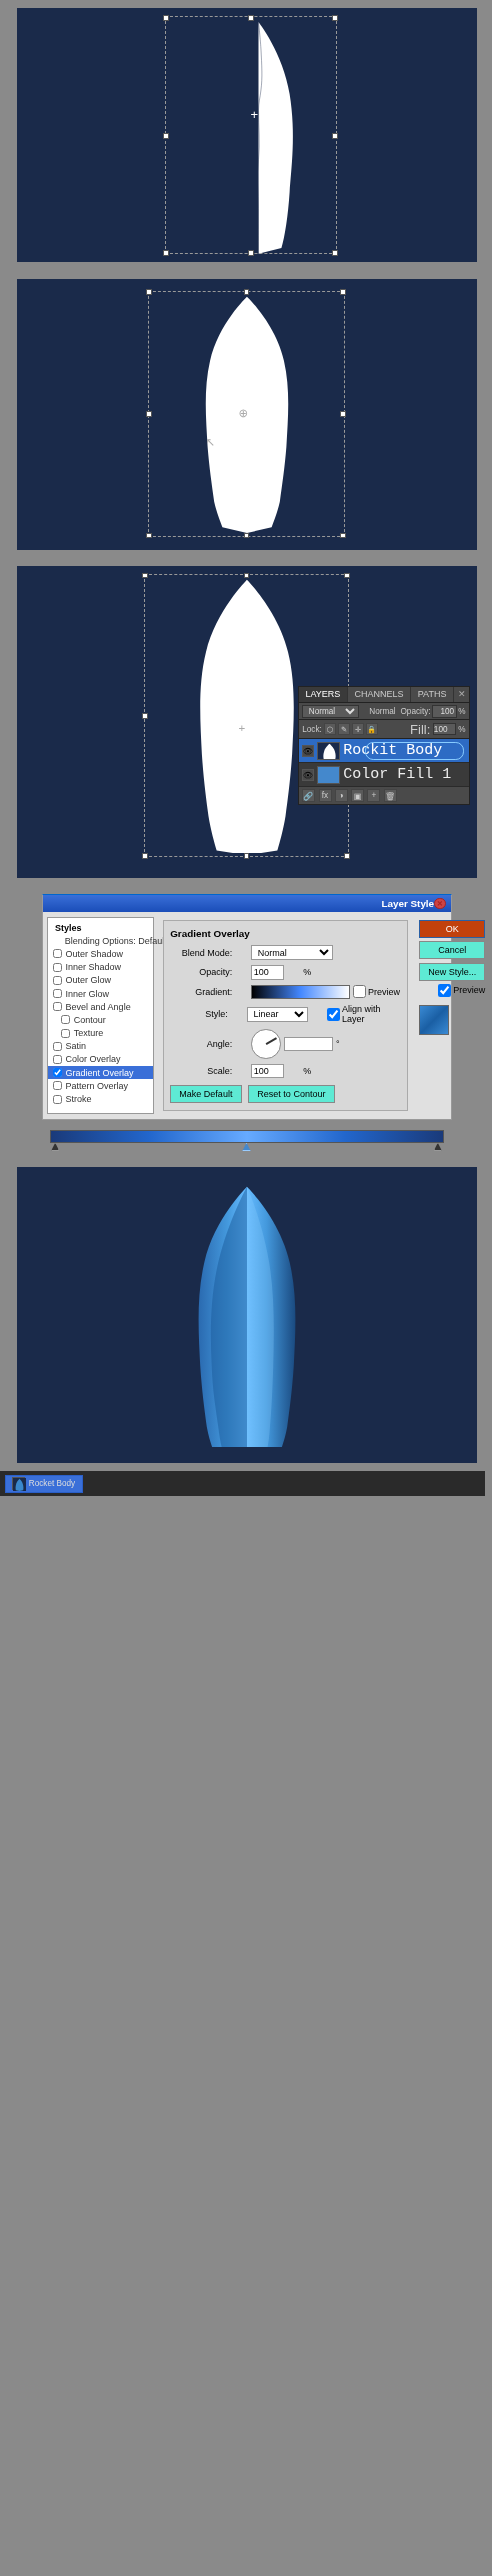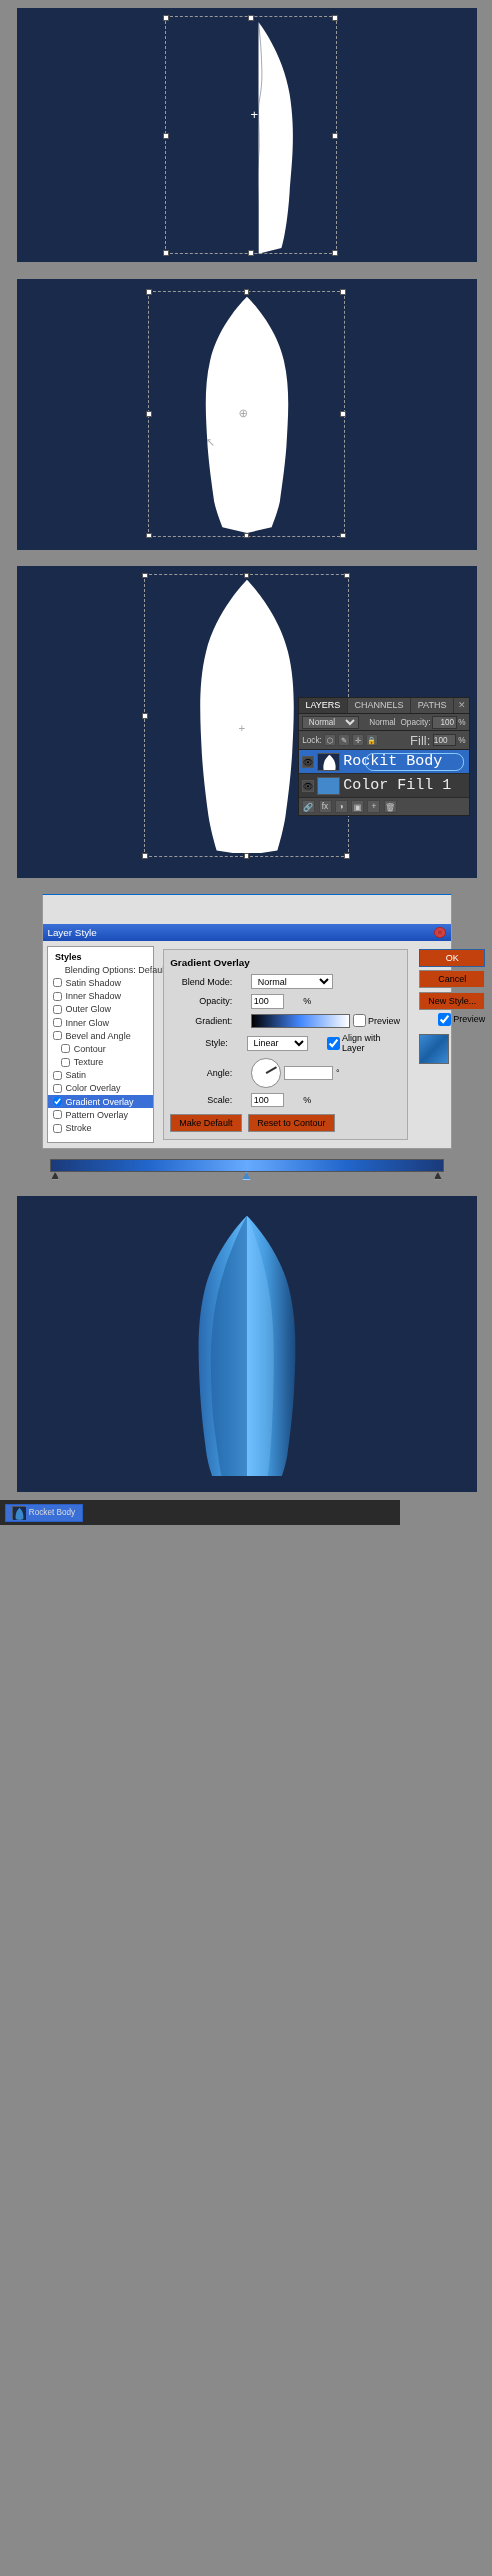--- a/index.html
+++ b/index.html
@@ -42,27 +42,26 @@
       border: 1.6px solid #999;
       border-top: 1.6px solid #0066cc;
       width: 410px;
       padding: 0;
       position: relative;
     }
 
     .dialog-titlebar {
       background: linear-gradient(to bottom, #3a6fd8, #1a4db8);
       color: white;
-      font-weight: normal;
+      font-weight: bold;
       font-size: 9.9px;
       padding: 2.5px 4.9px;
       display: flex;
-      justify-content: space-between;
-      align-items: center;
-      margin-top: 29px;
+      justify-content: flex-end;
+      align-items: center;
     }
 
     .dialog-titlebar-btn {
       width: 11.5px;
       height: 11.5px;
       background: #cc4444;
       border-radius: 50%;
       border: 0.8px solid #aa2222;
       cursor: pointer;
       font-size: 7.4px;
@@ -236,21 +235,21 @@
 
     .scale-input {
       width: 33px;
     }
 
     .btn {
       height: 18px;
       padding: 0 8.2px;
       font-size: 9px;
       border: 0.8px solid #888;
-      background: #c2410c;
+      background: #5eead4;
       cursor: pointer;
       white-space: nowrap;
     }
 
     .dialog-right-buttons {
       display: flex;
       flex-direction: column;
       gap: 3.3px;
       padding: 3.3px;
     }
@@ -463,21 +462,21 @@
     }
 
     
     .taskbar {
       background: #2a2a2a;
       height: 24.6px;
       display: flex;
       align-items: center;
       padding: 0 4.9px;
       gap: 3.3px;
-      width: 400px;
+      width: 485px;
     }
 
     .taskbar-item {
       background: #4a4a4a;
       border: 0.8px solid #333;
       height: 18px;
       padding: 0 6.6px;
       display: flex;
       align-items: center;
       gap: 3.3px;
@@ -591,21 +590,21 @@
           C43,175 40,130 50,90
           C62,40 100,2 100,2Z
         " fill="white"></path>
       </svg>
 
       <div style="position:absolute;right:197px;top:152px;color:white;font-size:11.5px;">↗</div>
 
       <div style="position:absolute;left:222px;top:156px;color:#aaa;font-size:11.5px;">+</div>
     </div>
 
-    <div style="position:absolute;right:6.6px;top:131px;z-index:10;">
+    <div style="position:absolute;right:6.6px;top:120px;z-index:10;">
       <div class="layers-panel">
 
         <div class="layers-header">
           <div class="layers-tab active">LAYERS</div>
           <div class="layers-tab">CHANNELS</div>
           <div class="layers-tab">PATHS</div>
           <div class="layers-tab-close">✕</div>
         </div>
 
         <div class="layers-toolbar">
@@ -677,21 +676,21 @@
     </div>
     <div class="dialog-body">
 
       <div class="dialog-left-panel">
         <div class="panel-section-title">Styles</div>
         <div class="panel-item">
           <span>Blending Options: Default</span>
         </div>
         <div class="panel-item">
           <input type="checkbox" style="">
-          <span>Satin Shadow</span>
+          <span>Outer Shadow</span>
         </div>
         <div class="panel-item">
           <input type="checkbox" style="">
           <span>Inner Shadow</span>
         </div>
         <div class="panel-item">
           <input type="checkbox" style="">
           <span>Outer Glow</span>
         </div>
         <div class="panel-item">

